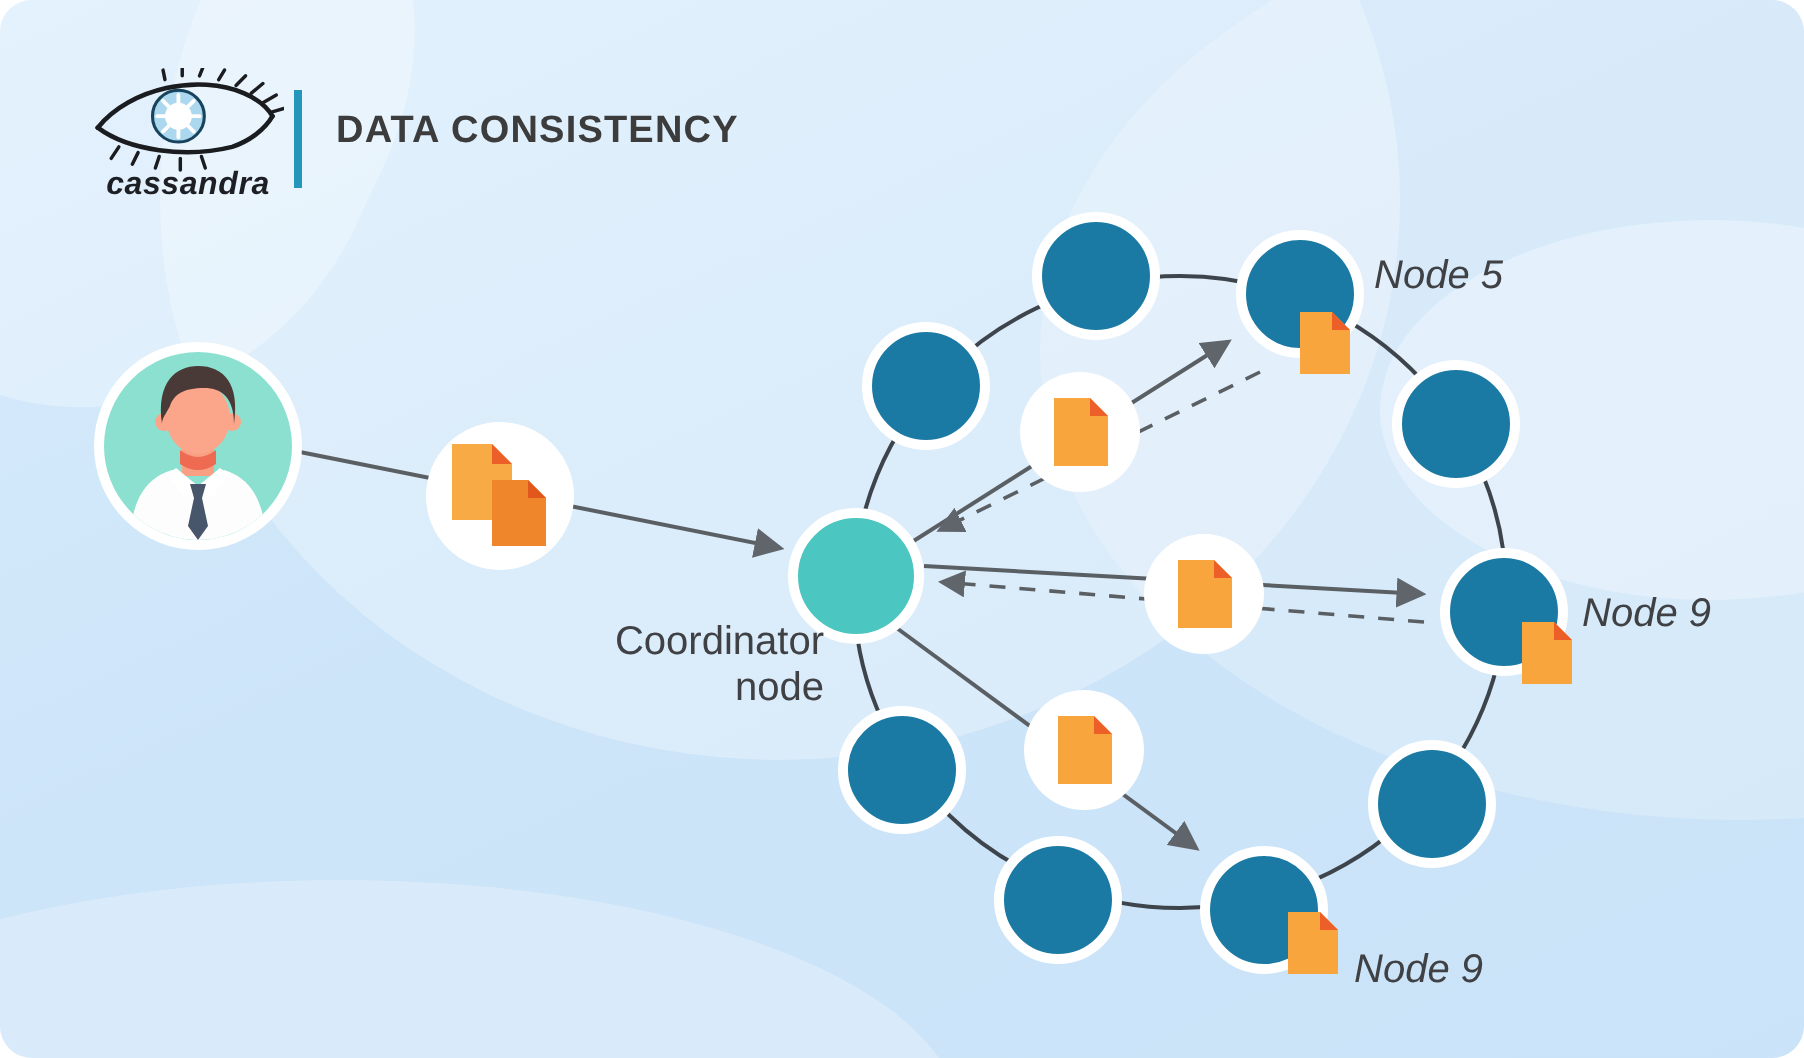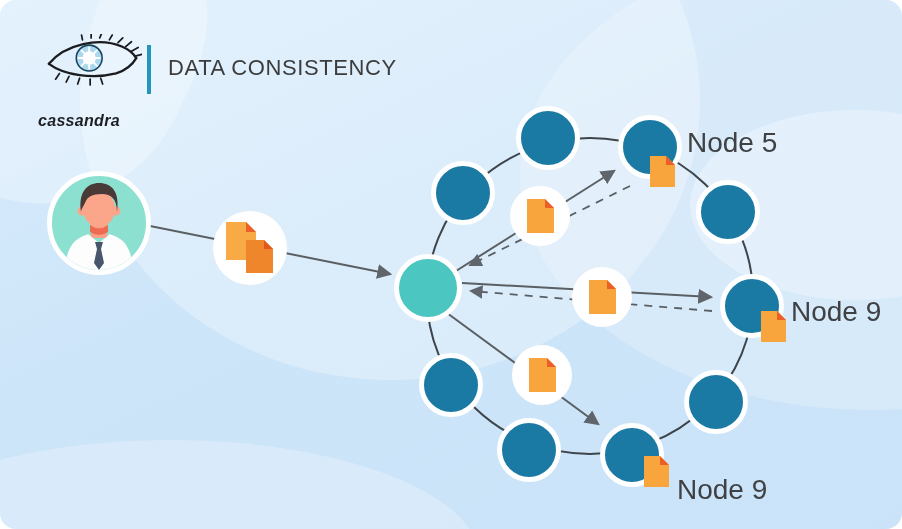--- a/index.html
+++ b/index.html
@@ -10,24 +10,24 @@
   
   .blob{position:absolute;border-radius:50%;pointer-events:none;}
   .blob-main{left:80px;top:-180px;width:620px;height:560px;background:rgba(255,255,255,0.28);}
   .blob-right{left:520px;top:-60px;width:700px;height:470px;background:rgba(255,255,255,0.22);}
   .blob-corner{left:-120px;top:-140px;width:320px;height:340px;background:rgba(255,255,255,0.30);transform:rotate(25deg);border-radius:45%;}
   .blob-bottom{left:-140px;top:440px;width:620px;height:240px;background:rgba(255,255,255,0.25);}
   .blob-node5{left:690px;top:110px;width:330px;height:190px;background:rgba(255,255,255,0.30);}
 
   
   .logo{position:absolute;left:46px;top:34px;width:96px;height:52px;}
-  .brand{position:absolute;left:38px;top:84px;width:112px;
-    font-style:italic;font-weight:700;font-size:16px;color:#1d1f24;letter-spacing:.3px;margin-top:28px;}
+  .brand{position:absolute;left:38px;top:84px;width:112px;text-align:center;
+    font-style:italic;font-weight:700;font-size:16px;color:#1d1f24;letter-spacing:.3px;}
   .divider{position:absolute;left:147px;top:45px;width:4px;height:49px;background:var(--brand-teal,#2496bb);}
-  .title{position:absolute;left:168px;top:55px;font-size:22px;font-weight:400;
+  .title{position:absolute;left:168px;top:55px;font-size:19px;font-weight:700;
     color:var(--text-dark,#3c3c3c);letter-spacing:.6px;}
 
   
   svg.wires{position:absolute;left:0;top:0;}
   .ring{fill:none;stroke:#3d444b;stroke-width:2;}
   .arrow{stroke:var(--arrow-gray,#5a5f64);stroke-width:2;fill:none;}
   .dashed{stroke-dasharray:8 7;stroke-width:1.8;}
 
   
   .node{position:absolute;width:54px;height:54px;border-radius:50%;
@@ -37,21 +37,21 @@
   .doc-circle{position:absolute;width:60px;height:60px;border-radius:50%;background:#fff;}
   .doc-circle-lg{position:absolute;left:213px;top:211px;width:74px;height:74px;border-radius:50%;background:#fff;}
   .doc{position:absolute;}
 
   
   .avatar{position:absolute;left:47px;top:171px;width:94px;height:94px;border-radius:50%;
     border:5px solid #fff;background:var(--avatar-mint,#8ce0cf);overflow:hidden;}
   .avatar svg{display:block;}
 
   
-  .node-label{position:absolute;font-size:28px;color:#3f4144;}
+  .node-label{position:absolute;font-size:20px;color:#3f4144;font-style:italic;}
   .coord-label{position:absolute;left:272px;top:310px;width:140px;text-align:right;
     font-size:20px;line-height:23px;color:#3f4144;}
 </style>
 </head>
 <body>
 
 <div class="canvas">
 
   <div class="blob blob-main"></div>
   <div class="blob blob-right"></div>
@@ -125,20 +125,22 @@
   </svg>
   <svg class="doc" style="left:644px;top:456px" width="25" height="31" viewBox="0 0 25 31">
     <path d="M0,0 h16 l9,9 v22 h-25 z" fill="#f8a53d"></path>
     <path d="M16,0 l9,9 h-9 z" fill="#ec5f28"></path>
   </svg>
 
   <div class="node-label" style="left:687px;top:127px">Node 5</div>
   <div class="node-label" style="left:791px;top:296px">Node 9</div>
   <div class="node-label" style="left:677px;top:474px">Node 9</div>
   <div class="coord-label">
+    <div>Coordinator</div>
+    <div>node</div>
   </div>
 
   <div class="avatar">
     <svg width="94" height="94" viewBox="0 0 94 94">
       <path d="M13,94 C14,70 24,62 34,59 L47,67 L60,59 C70,62 80,70 81,94 Z" fill="#fdfdfd"></path>
       <rect x="39" y="42" width="16" height="20" fill="#f9a084"></rect>
       <path d="M38,49 q9,7 18,0 v7 q-9,6 -18,0 z" fill="#ee6a50"></path>
       <path d="M36,58 L47,67 L40,73 L32,61 Z" fill="#ffffff"></path>
       <path d="M58,58 L47,67 L54,73 L62,61 Z" fill="#ffffff"></path>
       <path d="M43,66 h8 l-2,7 l3,14 l-5,7 l-5,-7 l3,-14 z" fill="#47566b"></path>

